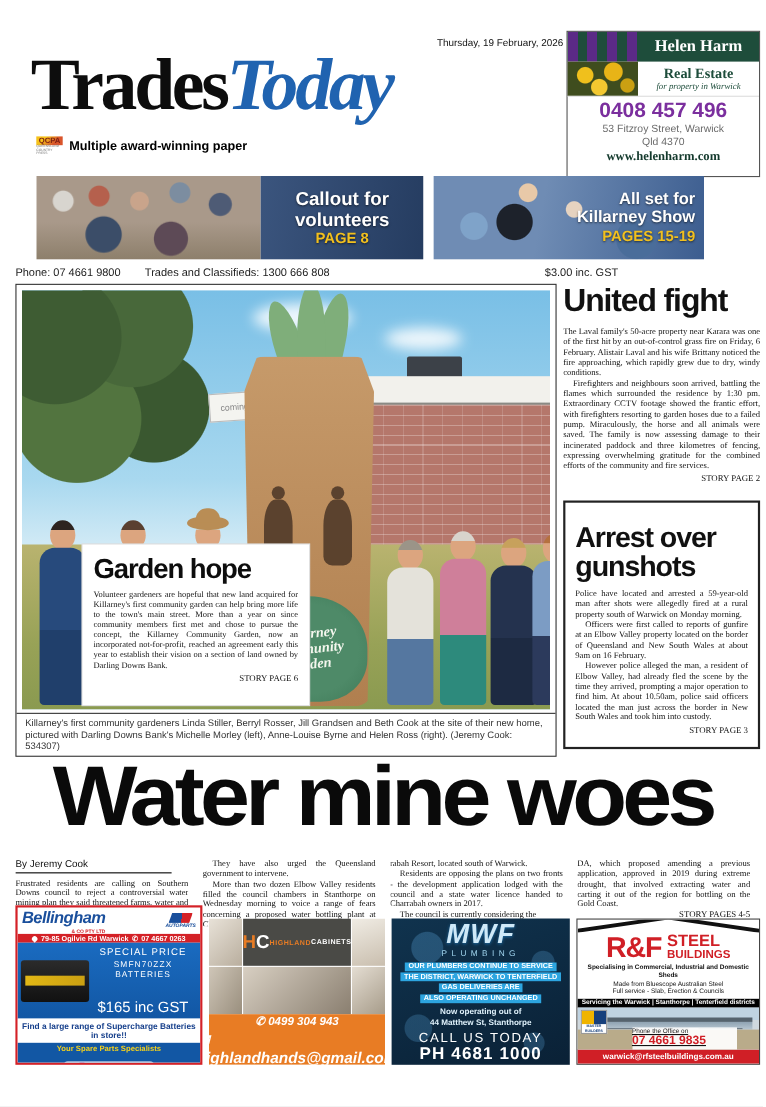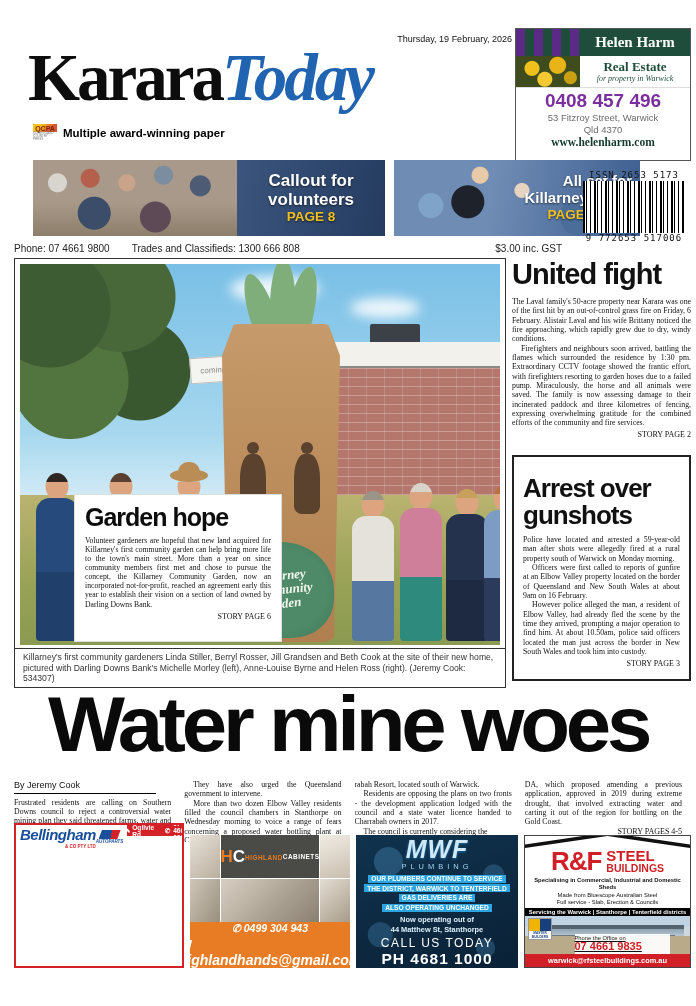--- a/index.html
+++ b/index.html
@@ -191,21 +191,21 @@
   .byline { font-family:"Liberation Sans",sans-serif; font-size:9px; color:#111;
       border-bottom:1px solid #000; padding-bottom:2px; margin-bottom:4px; width:90%; }
   .col p.indent { text-indent:9px; }
   .col .story { text-align:right; font-size:8px; }
 
   
   .ad { position:absolute; overflow:hidden; font-family:"Liberation Sans",sans-serif; }
 
   
   .ad-bell { top:823px; left:14px; width:170px; height:145px; border:2px solid #d42127;
-      display:flex; flex-direction:row; background:#fff; }
+      display:flex; flex-direction:column; background:#fff; }
   .bell-logo { height:24px; display:flex; align-items:center; justify-content:space-between; padding:1px 4px; }
   .bell-name { color:#1a4f9c; font-weight:bold; font-style:italic; font-size:15px; letter-spacing:-.5px; }
   .bell-co { color:#d42127; font-size:4.5px; font-weight:bold; display:block; text-align:right; }
   .bell-ap { display:flex; flex-direction:column; align-items:center; }
   .bell-ap-shape { width:22px; height:9px; background:linear-gradient(100deg,#1a4f9c 55%, #d42127 55%);
       clip-path:polygon(15% 0,100% 0,85% 100%,0 100%); }
   .bell-ap-text { color:#1a4f9c; font-weight:bold; font-style:italic; font-size:4.5px; }
   .bell-addr { background:#d42127; color:#fff; font-size:6.6px; font-weight:bold;
       display:flex; align-items:center; justify-content:center; gap:3px; height:11px; }
   .pin { width:5px; height:5px; border-radius:50% 50% 50% 0; transform:rotate(-45deg); background:#fff; display:inline-block; }
@@ -296,21 +296,21 @@
   .mb-txt { font-size:3.2px; color:#17407c; text-align:center; font-weight:bold; }
 </style>
 </head>
 <body>
 
 <div class="page">
 
   <div class="date">Thursday, 19 February, 2026</div>
 
   <div class="masthead">
-    <span class="black">Karara</span><span class="blue">Today</span>
+    <span class="black">Trades</span><span class="blue">Today</span>
   </div>
 
   <div class="qcpa-row">
     <div class="qcpa-logo">
       <div class="qcpa-flame">QCPA</div>
       <div class="qcpa-sub">QUEENSLAND COUNTRY PRESS</div>
     </div>
     <div class="tagline">Multiple award-winning paper</div>
   </div>
 
@@ -343,25 +343,20 @@
     </div>
   </div>
   <div class="banner banner2">
     <div class="b2-bg">
       <div class="banner-line" style="font-size:15px">All set for</div>
       <div class="banner-line" style="font-size:15px">Killarney Show</div>
       <div class="banner-page">PAGES 15-19</div>
     </div>
   </div>
 
-  <div class="barcode">
-    <div class="bc-issn">ISSN 2653 5173</div>
-    <div class="bc-bars"></div>
-    <div class="bc-digits">9 772653 517006</div>
-  </div>
 
   <div class="infoline">
     <div class="left">
       <span>Phone: 07 4661 9800</span><span>Trades and Classifieds: 1300 666 808</span>
     </div>
     <div class="right">$3.00 inc. GST</div>
   </div>
 
   <div class="mainbox">
     <div class="photo">

